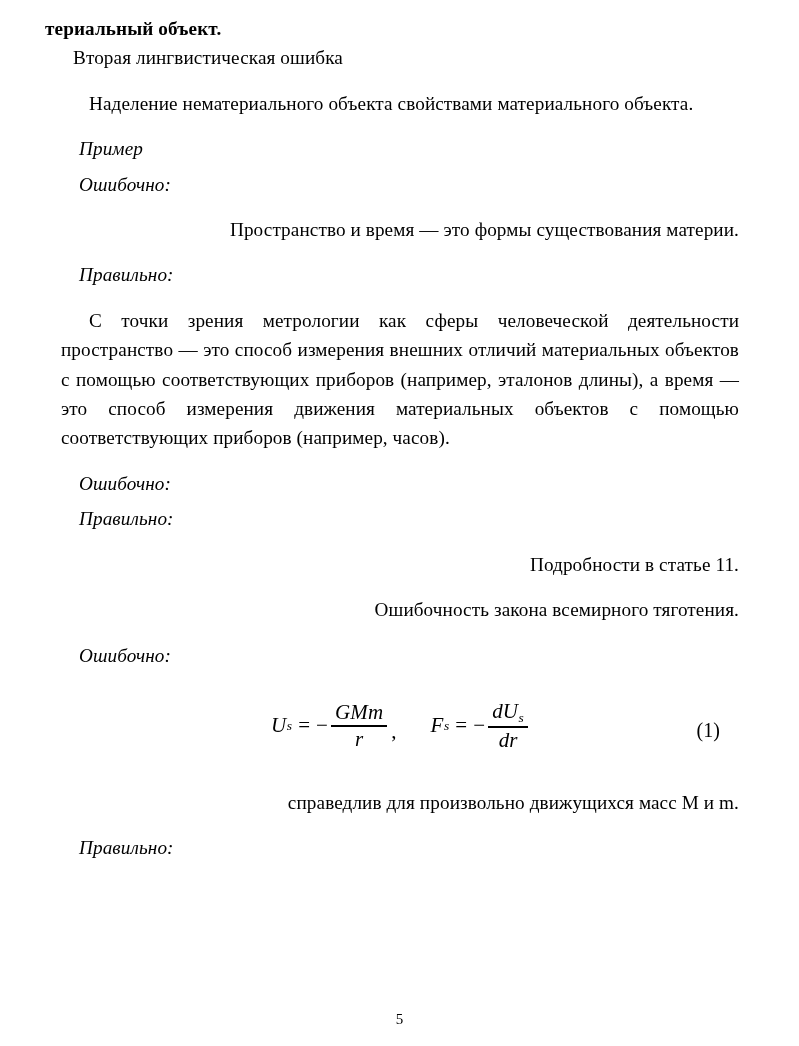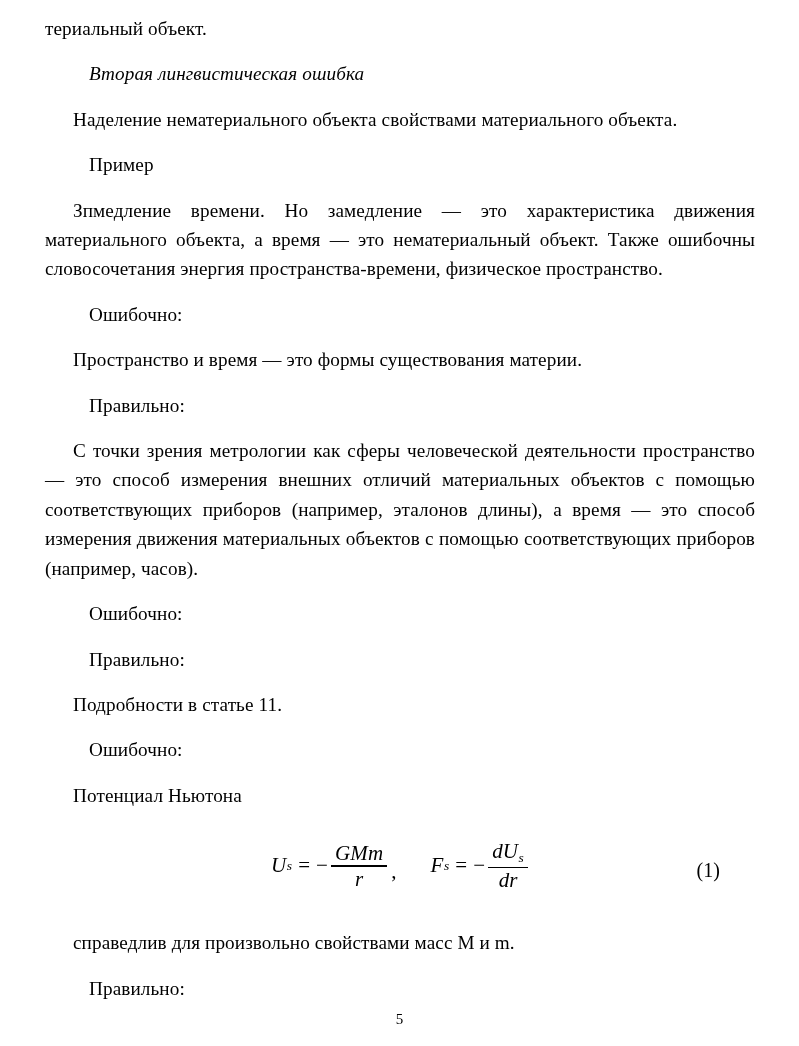--- a/index.html
+++ b/index.html
@@ -27,38 +27,39 @@
   .body-text {
     font-size: 19.2px;
     line-height: 29.4px;
     text-align: justify;
     text-justify: inter-word;
     letter-spacing: 0.1px;
   }
   p.para {
     margin: 0;
     text-indent: 0;
+    font-weight: bold;
   }
   p.indent {
+    margin: 16px;
+    text-indent: 28px;
+  }
+  p.heading-it {
     margin: 0;
     text-indent: 28px;
-  }
-  p.heading-it {
-    margin: 16px;
+    font-family: "Liberation Serif", "DejaVu Serif", serif;
+  }
+  p.label-it {
+    margin: 6px;
     text-indent: 28px;
     font-style: italic;
-    font-family: "Liberation Serif", "DejaVu Serif", serif;
-  }
-  p.label-it {
-    margin: 16px;
-    text-indent: 28px;
   }
   
   p.nojustify {
-    text-align: left;
+    text-align: right;
   }
 
   
   .equation-block {
     position: relative;
     margin: 30px 0 26px 0;
     height: 62px;
   }
   .equation-center {
     position: absolute;
@@ -149,45 +150,44 @@
   <div class="body-text">
 
     <p class="para">териальный объект.</p>
 
     <p class="heading-it">Вторая лингвистическая ошибка</p>
 
     <p class="indent">Наделение нематериального объекта свойствами материального объекта.</p>
 
     <p class="label-it">Пример</p>
 
-    <p class="indent">Зпмедление времени. Но замедление — это характеристика движения материального объекта, а время — это нематериальный объект. Также ошибочны словосочетания энергия пространства-времени, физическое пространство.</p>
 
     <p class="label-it">Ошибочно:</p>
 
     <p class="indent nojustify">Пространство и время — это формы существования материи.</p>
 
     <p class="label-it">Правильно:</p>
 
 
     <p class="indent">С точки зрения метрологии как сферы человеческой деятельности пространство — это способ измерения внешних отличий материальных объектов с помощью соответствующих приборов (например, эталонов длины), а время — это способ измерения движения материальных объектов с помощью соответствующих приборов (например, часов).</p>
 
 
 
     <p class="label-it">Ошибочно:</p>
 
 
     <p class="label-it">Правильно:</p>
 
 
     <p class="indent nojustify">Подробности в статье 11.</p>
 
+    <p class="indent nojustify">Ошибочность закона всемирного тяготения.</p>
 
     <p class="label-it">Ошибочно:</p>
 
-    <p class="indent nojustify">Потенциал Ньютона</p>
 
     <div class="equation-block">
       <div class="equation-center">
 
         <span class="eq">
           <span class="var">U</span>
             <span class="sub">s</span>
           <span class="opeq">=</span>
           <span class="minus">−</span>
           <span class="frac">
@@ -207,21 +207,21 @@
             <span class="num"><span>dU</span><span class="sub">s</span></span>
             <span class="bar"></span>
             <span class="den">dr</span>
           </span>
         </span>
 
       </div>
       <span class="eq-number">(1)</span>
     </div>
 
-    <p class="indent nojustify">справедлив для произвольно свойствами масс M и m.</p>
+    <p class="indent nojustify">справедлив для произвольно движущихся масс M и m.</p>
 
     <p class="label-it">Правильно:</p>
 
   </div>
 
   <div class="page-number">5</div>
 
 </div>
 
 </body></html>

